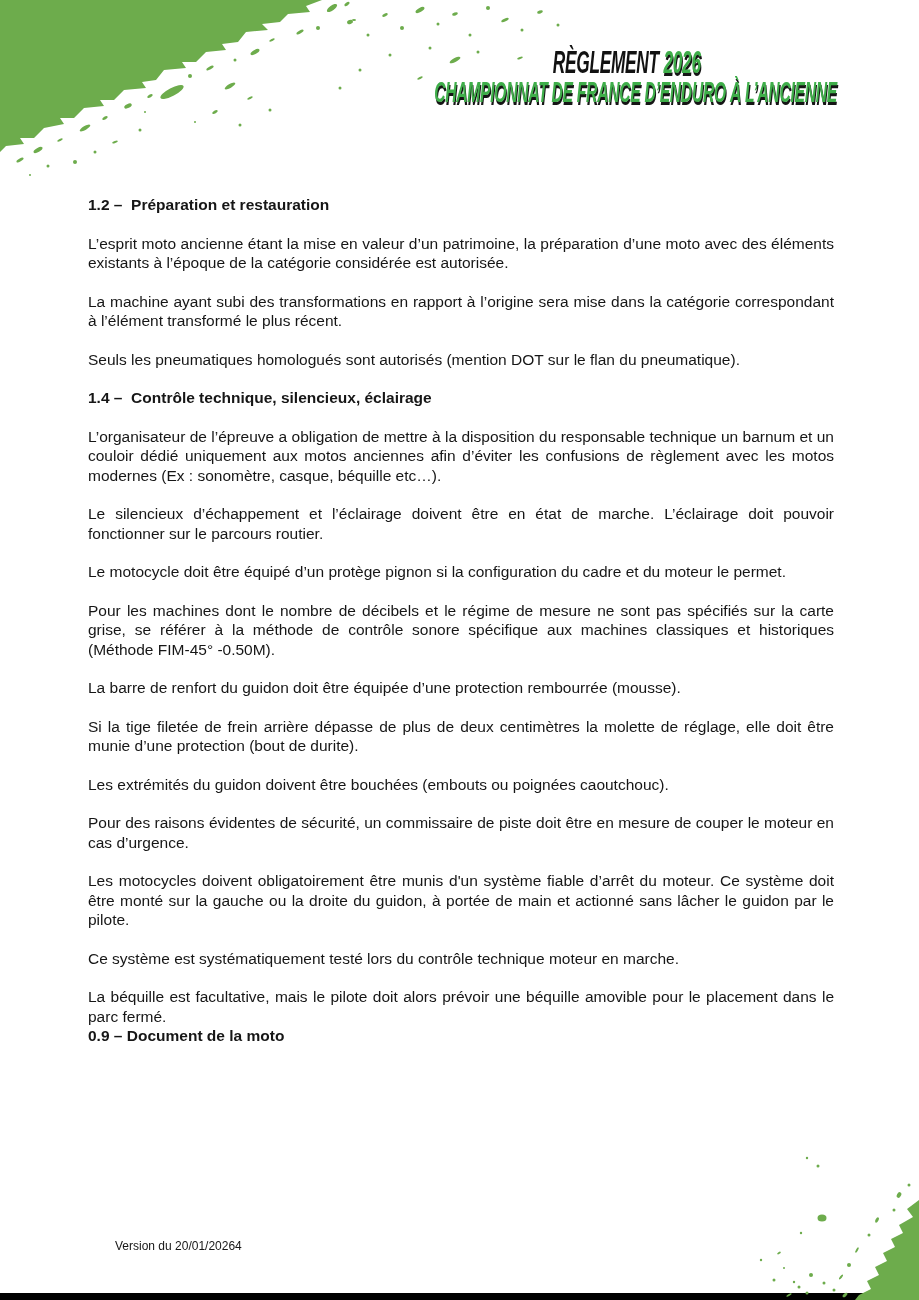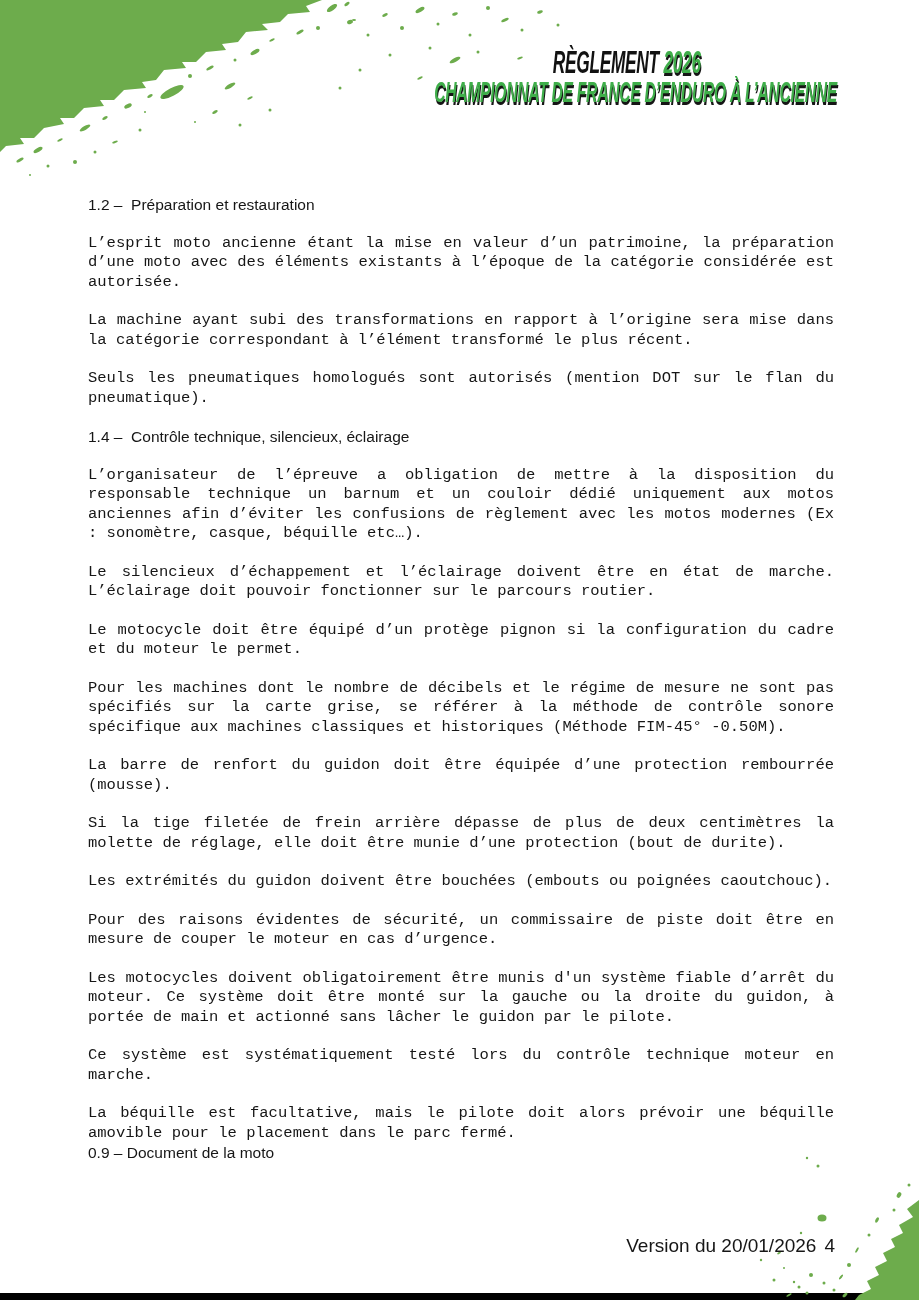--- a/index.html
+++ b/index.html
@@ -34,35 +34,34 @@
   .title-line2{
     font-size:29px;line-height:29px;margin-top:0;
     color:var(--title_green,#3fae4a);
     text-shadow:1.5px 2.5px 0 #151515;
   }
   
   .content{
     position:absolute;left:88px;top:195px;width:746px;z-index:4;
   }
   .sec-heading{
-    font-size:15.5px;font-weight:normal;line-height:19.5px;
+    font-size:15.5px;font-weight:bold;line-height:19.5px;
     margin:0 0 19px 0;white-space:pre-wrap;
   }
   .body-par{
     font-size:15.5px;line-height:19.5px;text-align:justify;
     margin:0 0 19px 0;
-    font-family:Liberation Mono, monospace;
   }
   .no-gap{margin-bottom:0;}
   
   .footer{
     position:absolute;left:0;right:0;top:1237px;z-index:4;
-    display:flex;justify-content:flex-end;
+    display:flex;justify-content:flex-start;
     padding:0 84px 0 115px;
-    font-size:19px;line-height:18px;gap:8px;
+    font-size:12px;line-height:18px;
   }
 </style>
 </head>
 <body>
 
 <svg class="splat splat-tl" width="580" height="190" viewBox="0 0 580 190" aria-hidden="true">
   <g style="fill:var(--splatter_green,#6dac4c)">
     <polygon points="0,0 322,0 306,6 310,12 288,14 280,22 262,24 268,30 246,32 238,42 222,44 226,50 206,52 196,62 182,62 186,68 164,70 156,80 142,82 146,88 124,90 114,100 100,100 104,106 84,108 74,118 60,118 64,124 44,128 34,138 20,138 24,144 6,146 0,152"></polygon>
     <ellipse cx="332" cy="8" rx="6" ry="2.5" transform="rotate(-35 332 8)"></ellipse>
     <ellipse cx="347" cy="4" rx="3" ry="1.5" transform="rotate(-35 347 4)"></ellipse>

